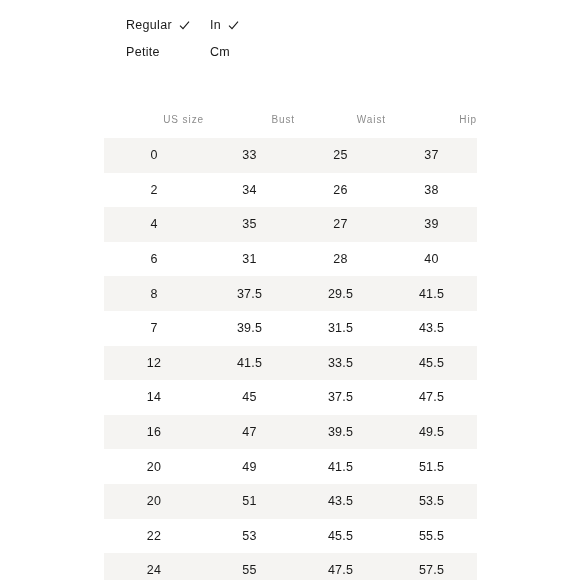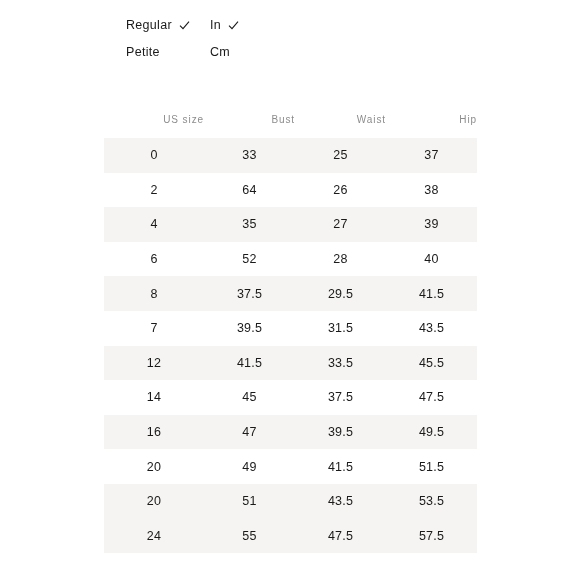--- a/index.html
+++ b/index.html
@@ -160,33 +160,33 @@
       </thead>
       <tbody>
         <tr class="odd">
           <td>0</td>
           <td>33</td>
           <td>25</td>
           <td>37</td>
         </tr>
         <tr class="even">
           <td>2</td>
-          <td>64</td>
+          <td>34</td>
           <td>26</td>
           <td>38</td>
         </tr>
         <tr class="odd">
           <td>4</td>
           <td>35</td>
           <td>27</td>
           <td>39</td>
         </tr>
         <tr class="even">
           <td>6</td>
-          <td>52</td>
+          <td>31</td>
           <td>28</td>
           <td>40</td>
         </tr>
         <tr class="odd">
           <td>8</td>
           <td>37.5</td>
           <td>29.5</td>
           <td>41.5</td>
         </tr>
         <tr class="even">
@@ -218,20 +218,26 @@
           <td>49</td>
           <td>41.5</td>
           <td>51.5</td>
         </tr>
         <tr class="odd">
           <td>20</td>
           <td>51</td>
           <td>43.5</td>
           <td>53.5</td>
         </tr>
+        <tr class="even">
+          <td>22</td>
+          <td>53</td>
+          <td>45.5</td>
+          <td>55.5</td>
+        </tr>
         <tr class="odd">
           <td>24</td>
           <td>55</td>
           <td>47.5</td>
           <td>57.5</td>
         </tr>
       </tbody>
     </table>
   </div>
 

